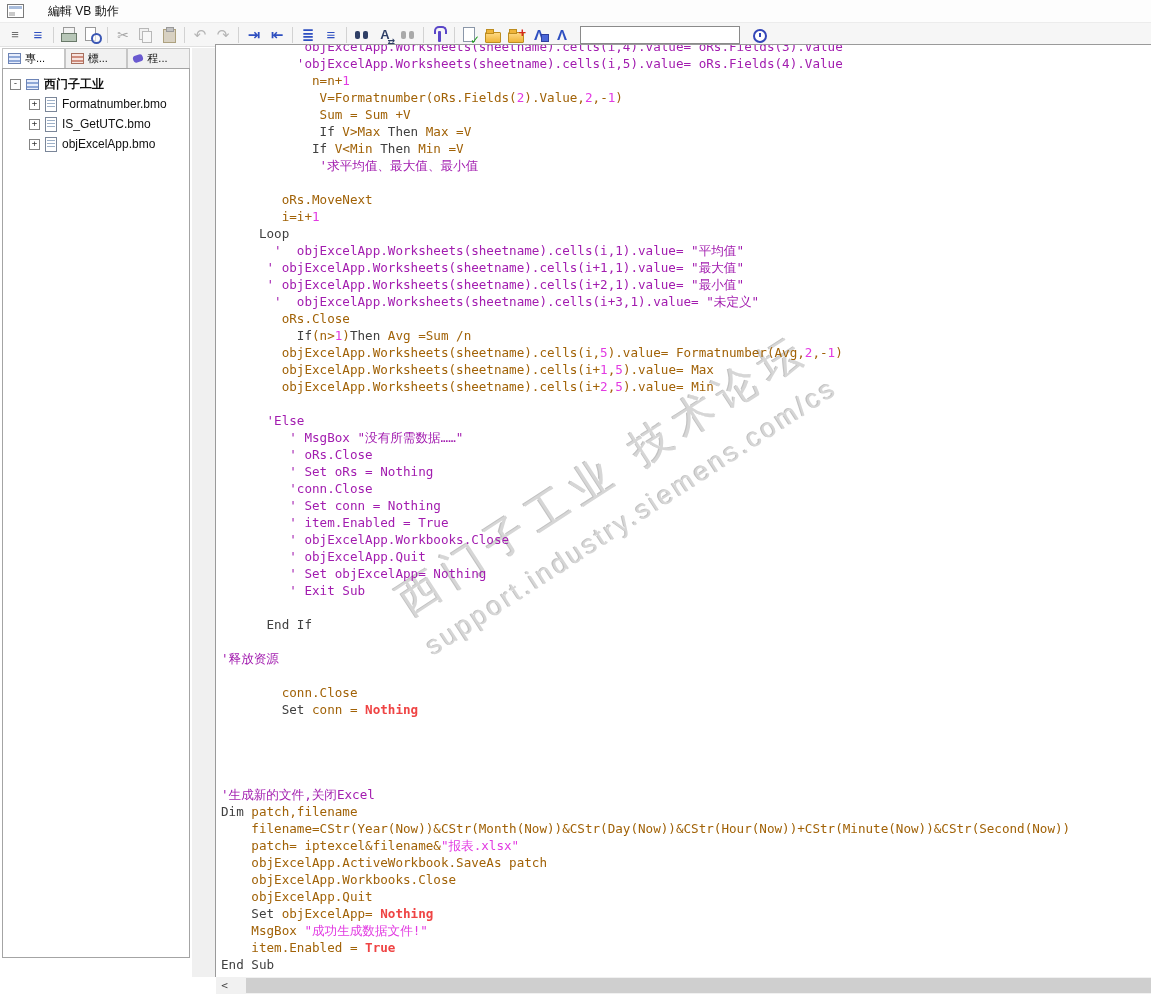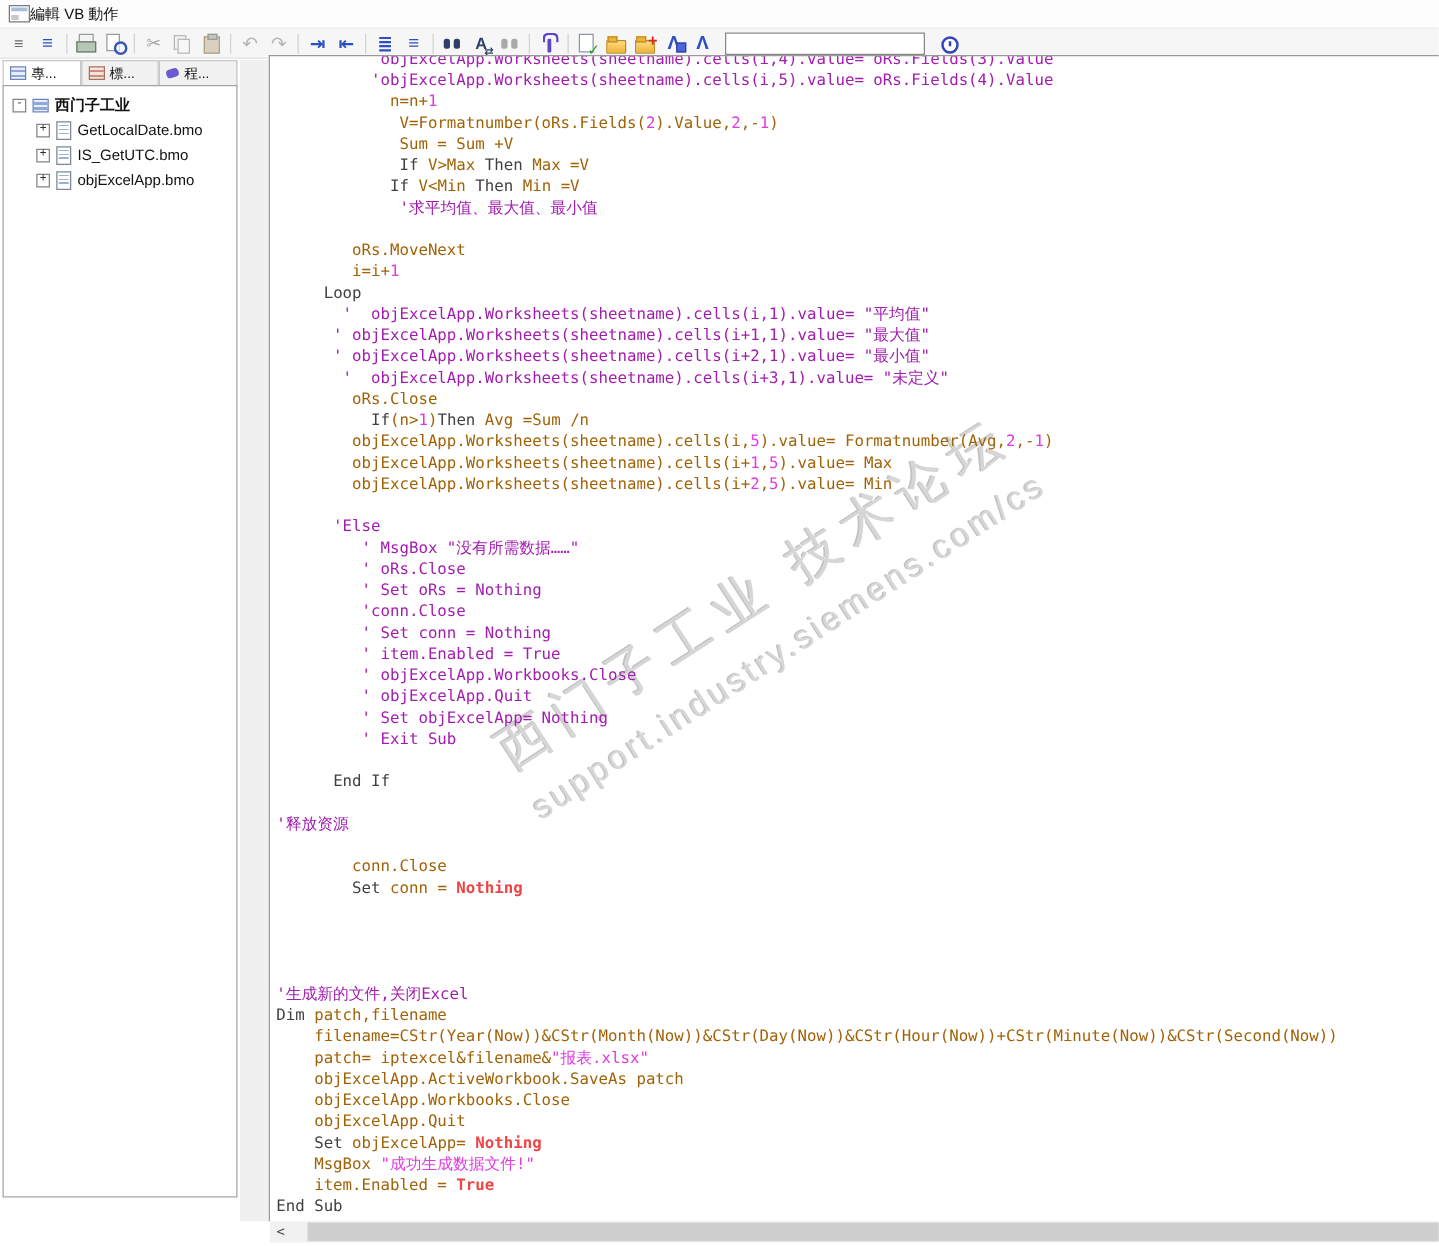--- a/index.html
+++ b/index.html
@@ -1,18 +1,18 @@
 <!DOCTYPE html>
 <html><head>
 <meta charset="utf-8">
 <style>
   html,body{margin:0;padding:0}
   body{width:1151px;height:997px;background:#fff;font-family:"Liberation Sans","DejaVu Sans",sans-serif;position:relative;overflow:hidden;color:#111}
   
-  .titlebar{position:absolute;left:0;top:0;width:100%;height:22px;background:#fdfdfd;display:flex;align-items:center;gap:0;padding-left:7px;box-sizing:border-box;font-size:12px}
+  .titlebar{position:absolute;left:0;top:0;width:100%;height:22px;background:#fdfdfd;display:flex;align-items:center;gap:24px;padding-left:7px;box-sizing:border-box;font-size:12px}
   .win-icon{width:15px;height:12px;border:1px solid #7a7a7a;background:#fff;position:relative;flex:none}
   .win-icon::before{content:"";position:absolute;left:1px;top:1px;right:1px;height:3px;background:#a9bddc}
   .win-icon::after{content:"";position:absolute;left:1px;bottom:1px;width:6px;height:4px;background:#c9c9c9}
   
   .toolbar{position:absolute;left:0;top:22px;width:100%;height:25px;background:#f6f6f6;border-top:1px solid #ececec;border-bottom:1px solid #e2e2e2;display:flex;align-items:center;padding-left:4px;box-sizing:border-box;gap:1px}
   .tbi{width:22px;height:20px;display:flex;align-items:center;justify-content:center;font-size:14px;position:relative;flex:none;cursor:default}
   .tb-sep{width:1px;height:16px;background:#d2d2d2;margin:0 3px;flex:none}
   .tb-input{width:152px;height:16px;border:1px solid #8a8a8a;margin:0 8px 0 6px;font-size:11px;padding:0 3px;flex:none;background:#fff}
   .i-grip{color:#6e6e6e;font-size:13px}
   .i-justify,.i-comment,.i-uncomment{color:#2e4fc0;font-size:15px;font-weight:bold}
@@ -139,21 +139,21 @@
 <div class="tree-panel">
   <div class="trow">
     <span class="expander">-</span>
     <span class="mod-icon"></span>
     <span class="root-label">西门子工业</span>
   </div>
   <div id="tree-items">
       <div class="trow child">
         <span class="expander">+</span>
         <span class="doc-icon"></span>
-        <span>GetLocalDate.bmo</span>
+        <span>Formatnumber.bmo</span>
       </div>
       <div class="trow child">
         <span class="expander">+</span>
         <span class="doc-icon"></span>
         <span>IS_GetUTC.bmo</span>
       </div>
       <div class="trow child">
         <span class="expander">+</span>
         <span class="doc-icon"></span>
         <span>objExcelApp.bmo</span>

